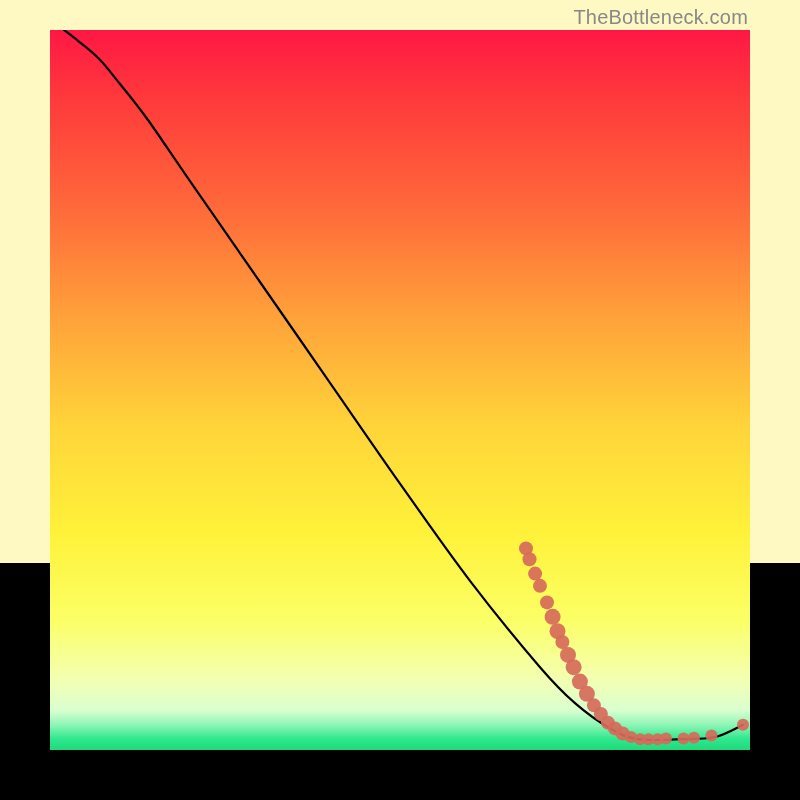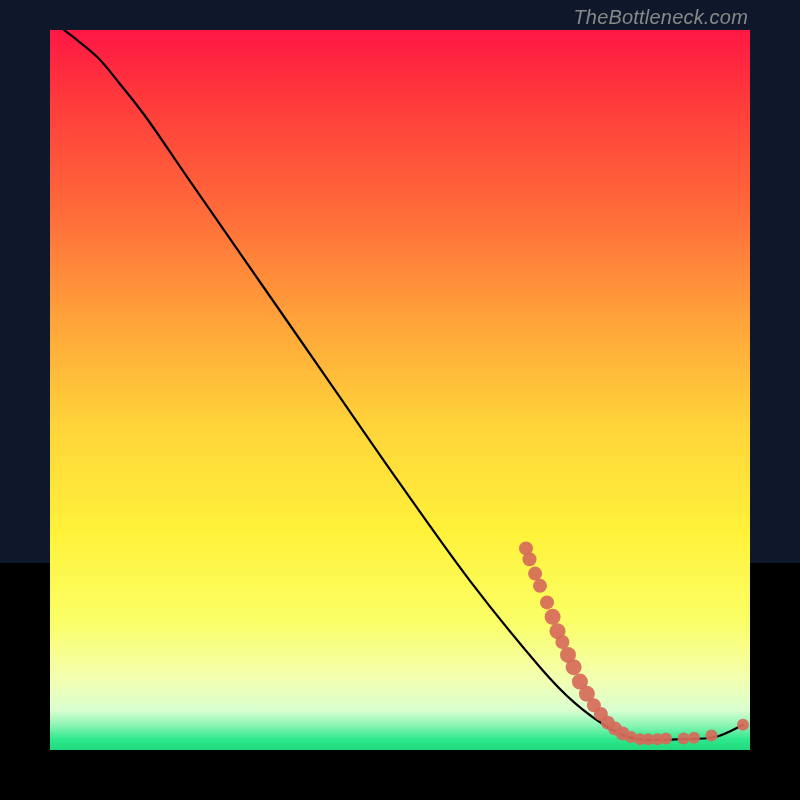--- a/index.html
+++ b/index.html
@@ -10,22 +10,21 @@
     background: #000;
     overflow: hidden;
     font-family: Arial, Helvetica, sans-serif;
   }
   .frame {
     position: absolute;
     left: 0;
     top: 0;
     width: 800px;
     height: 563px;
-    background: #0f172a;
-    font-style: italic;
+    background: #fef9c3;
   }
   .plot-area {
     position: absolute;
     left: 50px;
     top: 30px;
     width: 700px;
     height: 720px;
   }
   .watermark {
     position: absolute;

